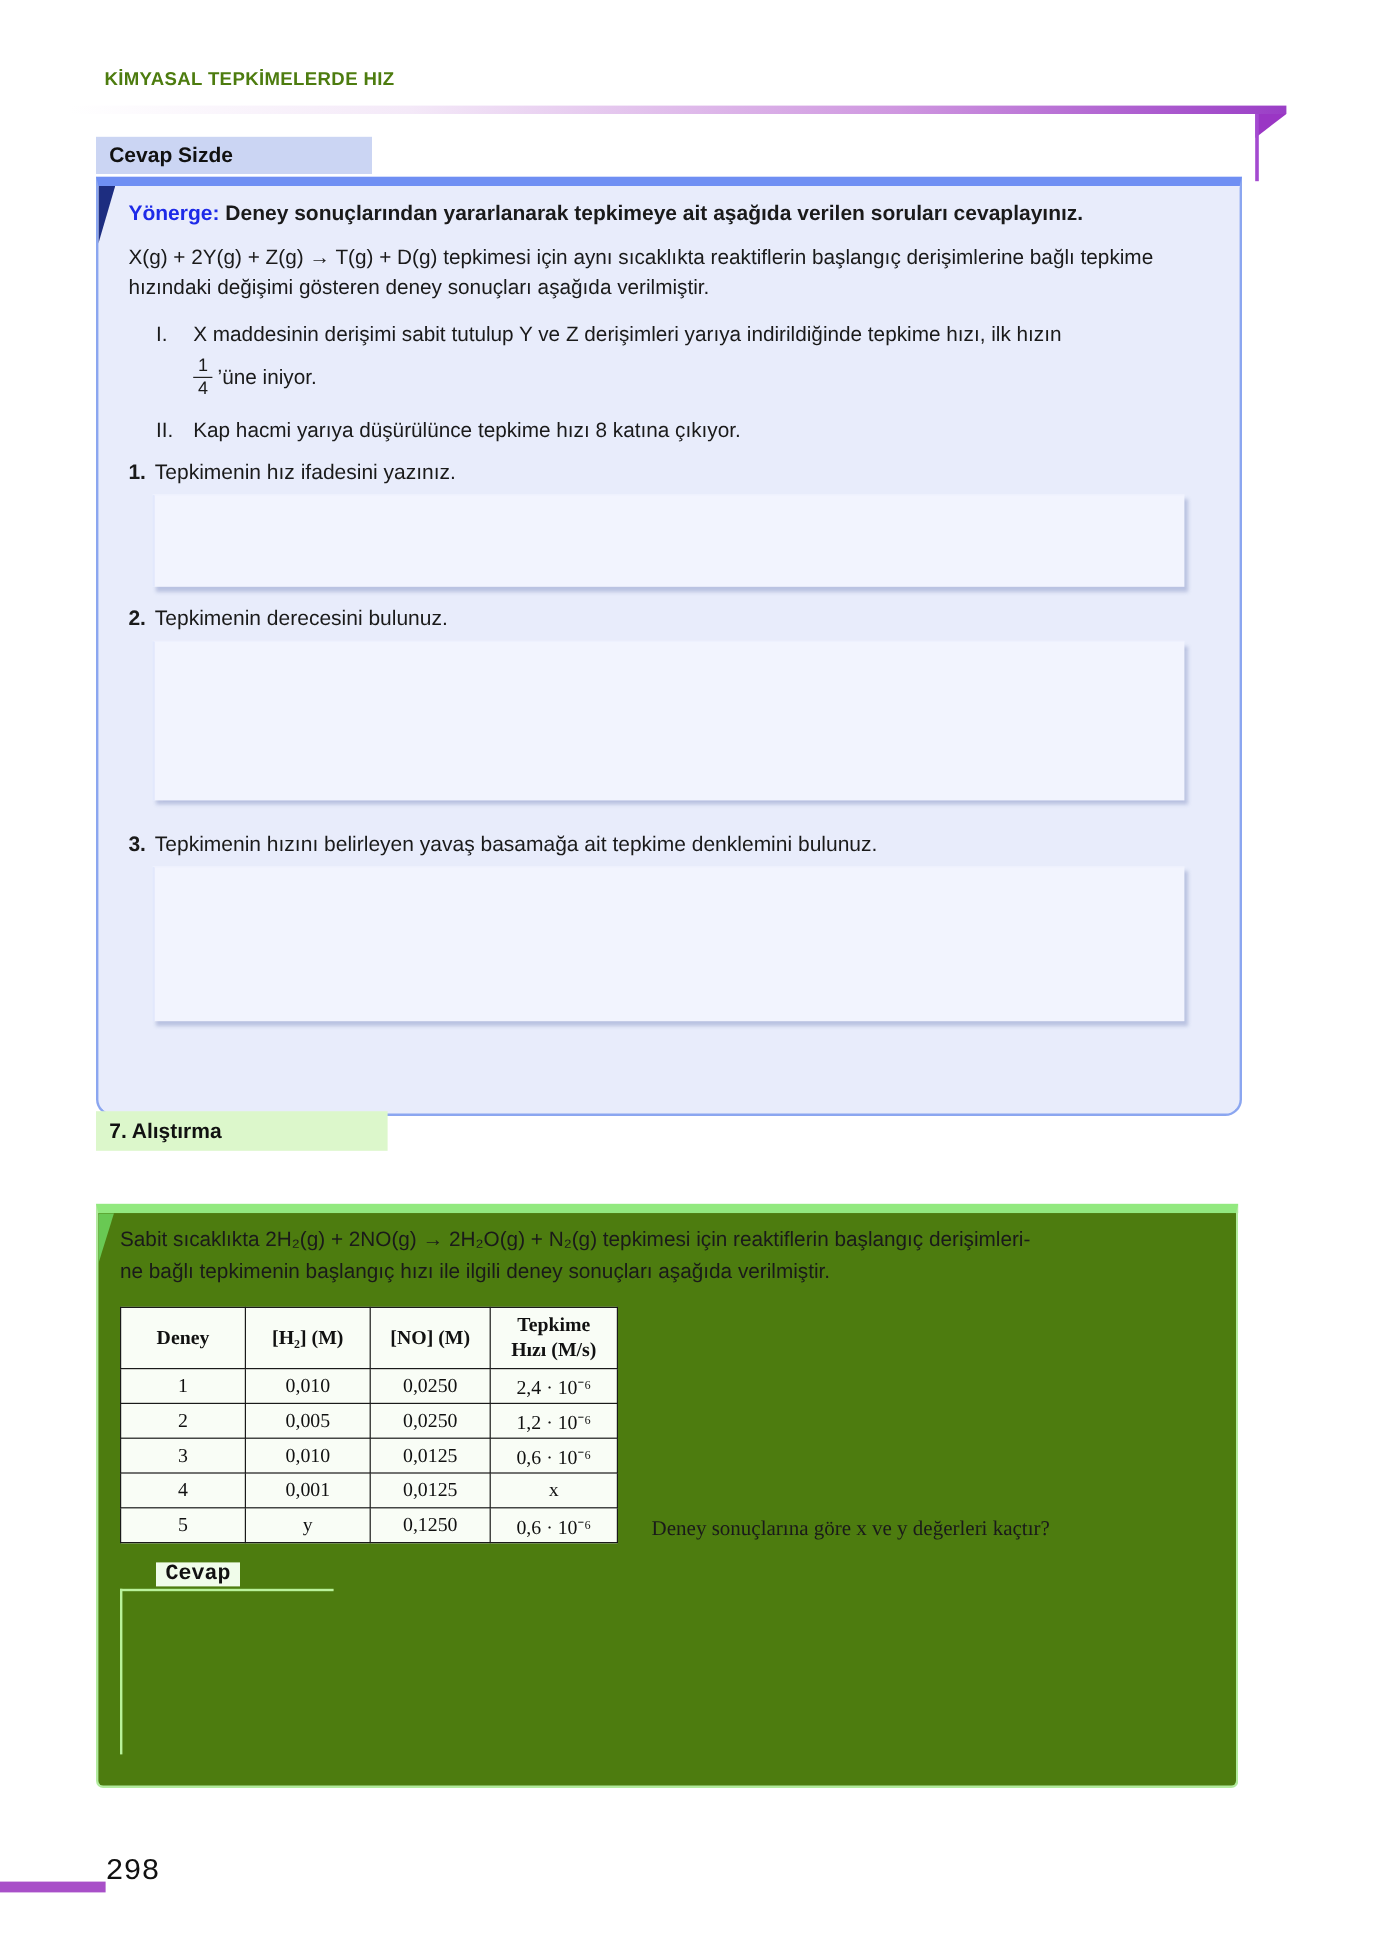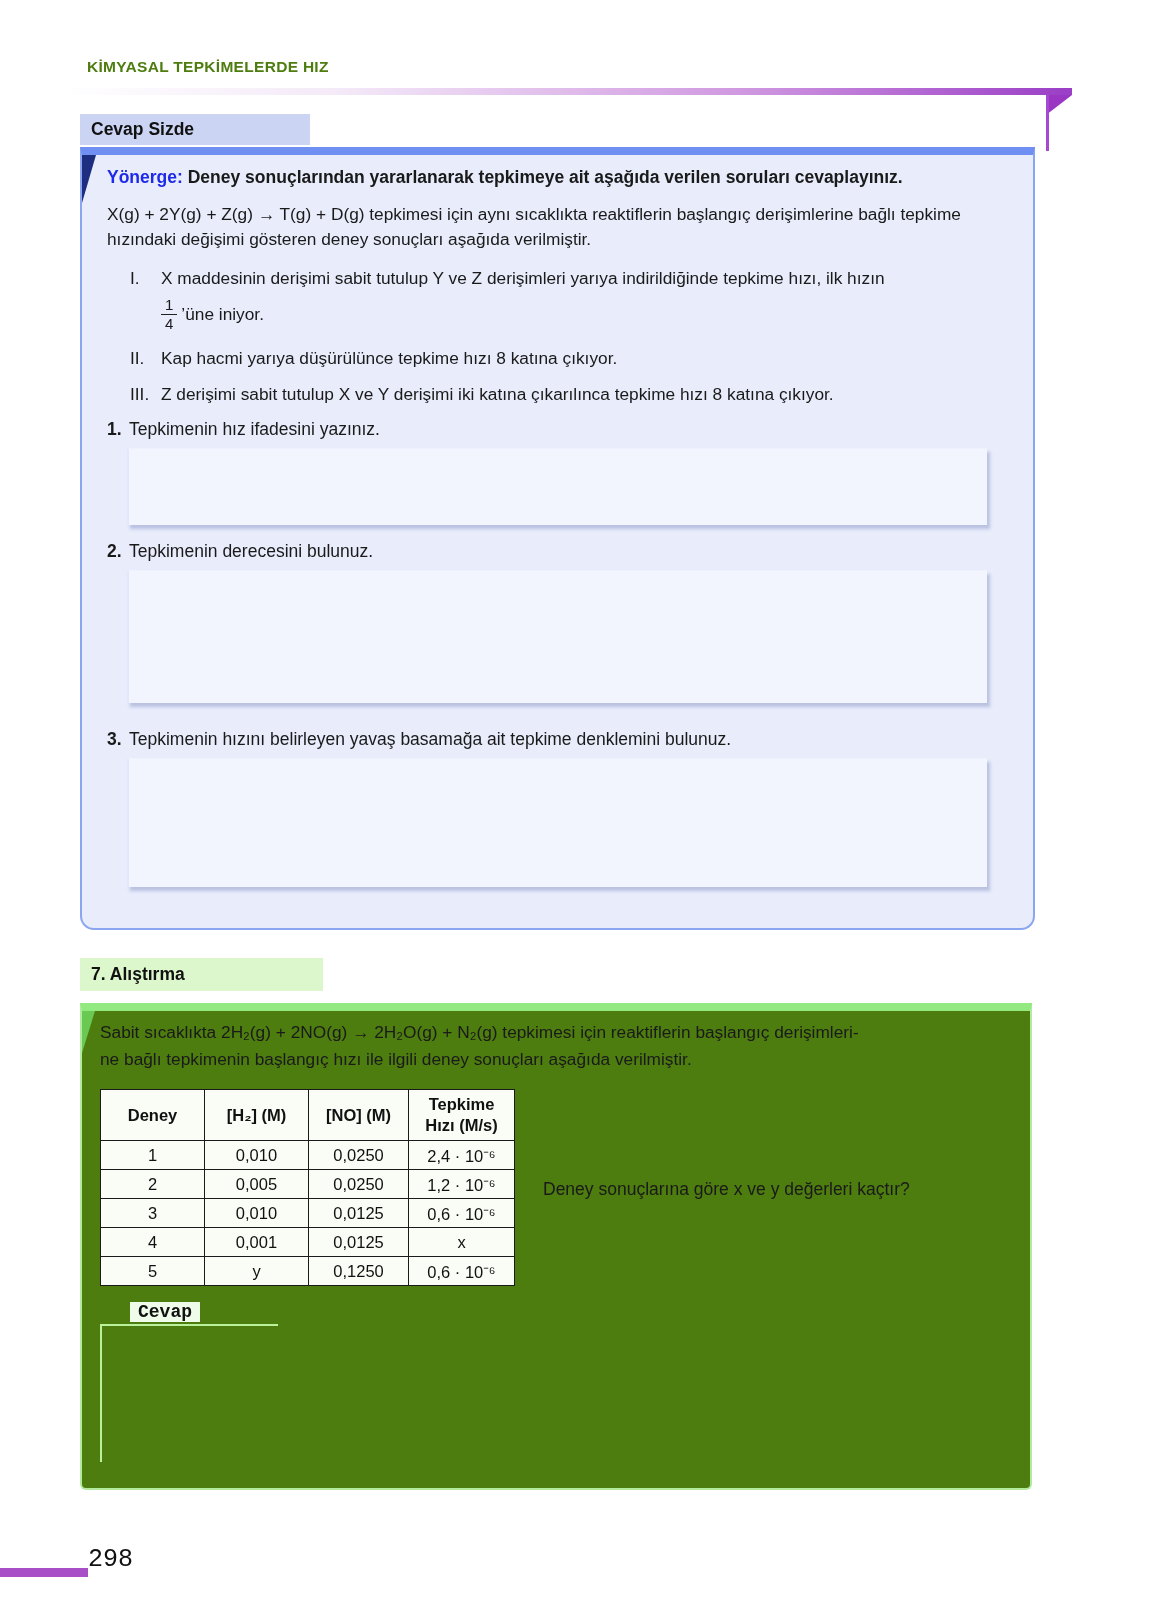--- a/index.html
+++ b/index.html
@@ -51,34 +51,34 @@
   .q.q2{ margin-top:14px; } .q.q3{ margin-top:24px; }
   .q-num{ font-weight:bold; width:22px; flex:0 0 22px; }
   .slot{
     margin:6px 0 0 20px; width:858px; background:#f2f4fe;
     border-left:2px solid #e2e8fc; border-top:1px solid #eef1fe;
     box-shadow:3px 4px 3px rgba(122,135,188,.42);
   }
   .slot-1{ height:76px; } .slot-2{ height:132px; } .slot-3{ height:128px; }
   
   .ex-label{
-    position:absolute; left:80px; top:958px; width:243px; height:33px;
+    position:absolute; left:80px; top:926px; width:243px; height:33px;
     background:#dcf7cb; font-weight:bold; font-size:17.5px; line-height:33px;
     padding-left:11px; box-sizing:border-box; color:#111;
   }
   .ex-box{
     position:absolute; left:80px; top:1003px; width:952px; height:487px;
     background:#4d7c0f; box-sizing:border-box;
     border:2px solid #b2eb9e; border-top:8px solid #92e97f;
     border-radius:0 0 6px 6px;
   }
   .ex-fold{ position:absolute; left:0; top:0; }
   .ex-content{ position:relative; padding:8px 20px 0 18px; }
   .ex-intro{ font-size:17.3px; line-height:27px; }
-  .ex-row{ display:flex; margin-top:16px; align-items:center; }
+  .ex-row{ display:flex; margin-top:16px; align-items:flex-end;font-family:Liberation Serif, serif; }
   table.exp{ border-collapse:collapse; background:#f9fdf6; }
   table.exp th, table.exp td{
     border:1.7px solid #1a1a1a; text-align:center; vertical-align:middle;
     font-size:16.5px; padding:0 6px; background:#f9fdf6; color:#111;
   }
   table.exp th{ font-weight:bold; height:50px; line-height:1.25; white-space:pre-line; }
   table.exp td{ height:28px; }
   col.c1{ width:104px; } col.c2{ width:104px; } col.c3{ width:100px; } col.c4{ width:106px; }
   .ex-question{ margin-left:28px; margin-top:2px; font-size:17.5px; width:440px; line-height:26px; }
   .cevap-wrap{ position:relative; height:160px; margin-top:18px; }
@@ -130,24 +130,20 @@
             <span class="frac-suffix">’üne iniyor.</span>
           </div>
         </div>
       </div>
 
       <div class="obs o2">
         <span class="obs-marker">II.</span>
         <div class="obs-body">Kap hacmi yarıya düşürülünce tepkime hızı 8 katına çıkıyor.</div>
       </div>
 
-      <div class="obs o3">
-        <span class="obs-marker">III.</span>
-        <div class="obs-body">Z derişimi sabit tutulup X ve Y derişimi iki katına çıkarılınca tepkime hızı 8 katına çıkıyor.</div>
-      </div>
 
       <div class="q q1">
         <span class="q-num">1.</span>
         <span>Tepkimenin hız ifadesini yazınız.</span>
       </div>
       <div class="slot slot-1"></div>
 
       <div class="q q2">
         <span class="q-num">2.</span>
         <span>Tepkimenin derecesini bulunuz.</span>

